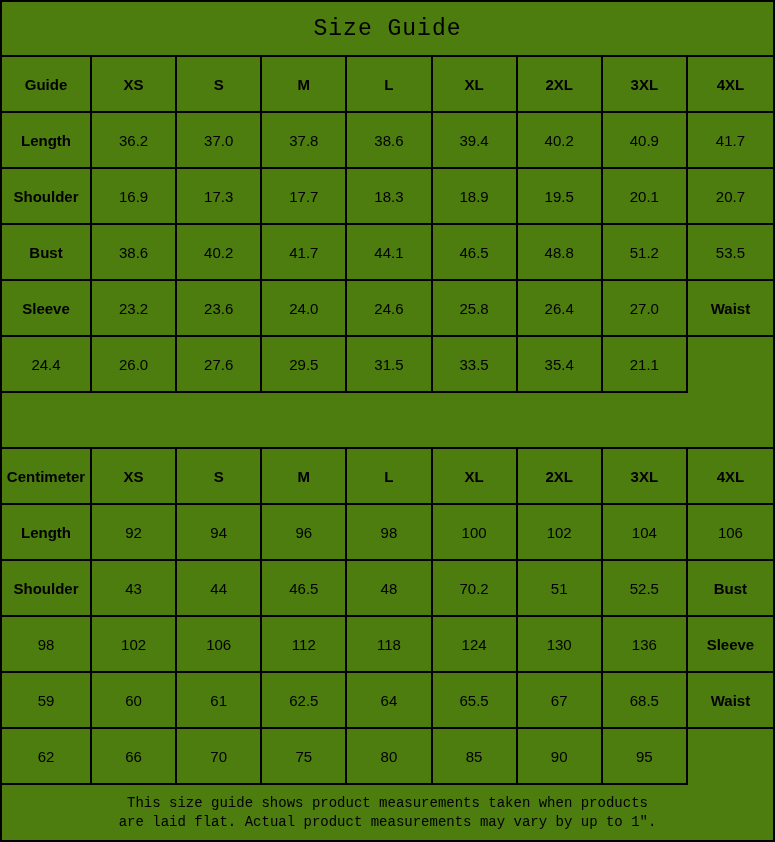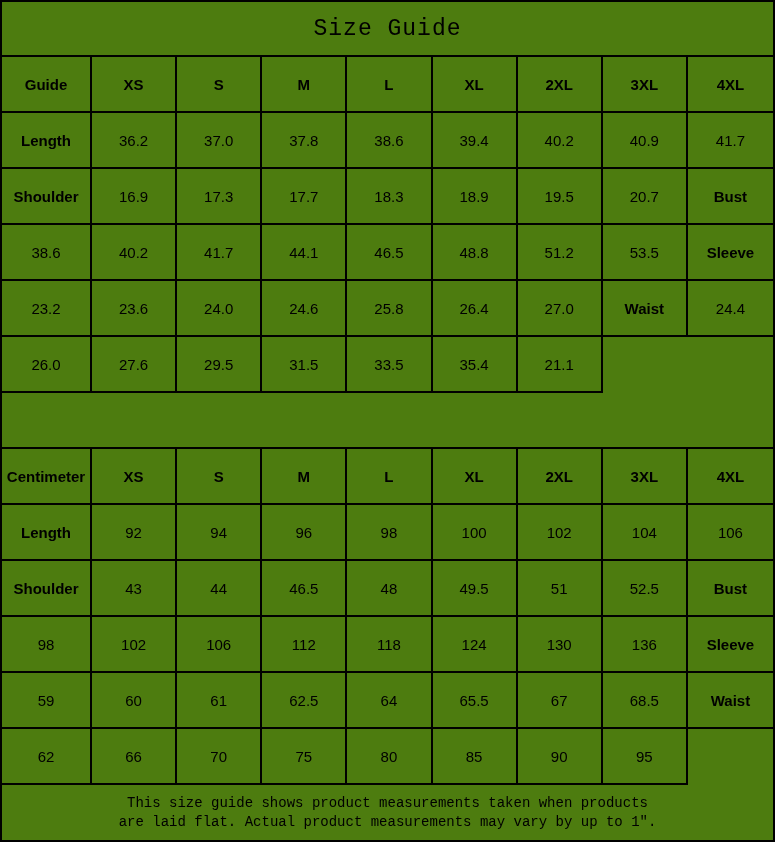--- a/index.html
+++ b/index.html
@@ -93,20 +93,21 @@
       <div class="cell">40.2</div>
       <div class="cell">40.9</div>
       <div class="cell">41.7</div>
       <div class="cell head">Shoulder</div>
       <div class="cell">16.9</div>
       <div class="cell">17.3</div>
       <div class="cell">17.7</div>
       <div class="cell">18.3</div>
       <div class="cell">18.9</div>
       <div class="cell">19.5</div>
+      <div class="cell">20.1</div>
       <div class="cell">20.7</div>
       <div class="cell head">Bust</div>
       <div class="cell">38.6</div>
       <div class="cell">40.2</div>
       <div class="cell">41.7</div>
       <div class="cell">44.1</div>
       <div class="cell">46.5</div>
       <div class="cell">48.8</div>
       <div class="cell">51.2</div>
       <div class="cell">53.5</div>
@@ -148,21 +149,21 @@
       <div class="cell">98</div>
       <div class="cell">100</div>
       <div class="cell">102</div>
       <div class="cell">104</div>
       <div class="cell">106</div>
       <div class="cell head">Shoulder</div>
       <div class="cell">43</div>
       <div class="cell">44</div>
       <div class="cell">46.5</div>
       <div class="cell">48</div>
-      <div class="cell">49.5</div>
+      <div class="cell">70.2</div>
       <div class="cell">51</div>
       <div class="cell">52.5</div>
       <div class="cell head">Bust</div>
       <div class="cell">98</div>
       <div class="cell">102</div>
       <div class="cell">106</div>
       <div class="cell">112</div>
       <div class="cell">118</div>
       <div class="cell">124</div>
       <div class="cell">130</div>

